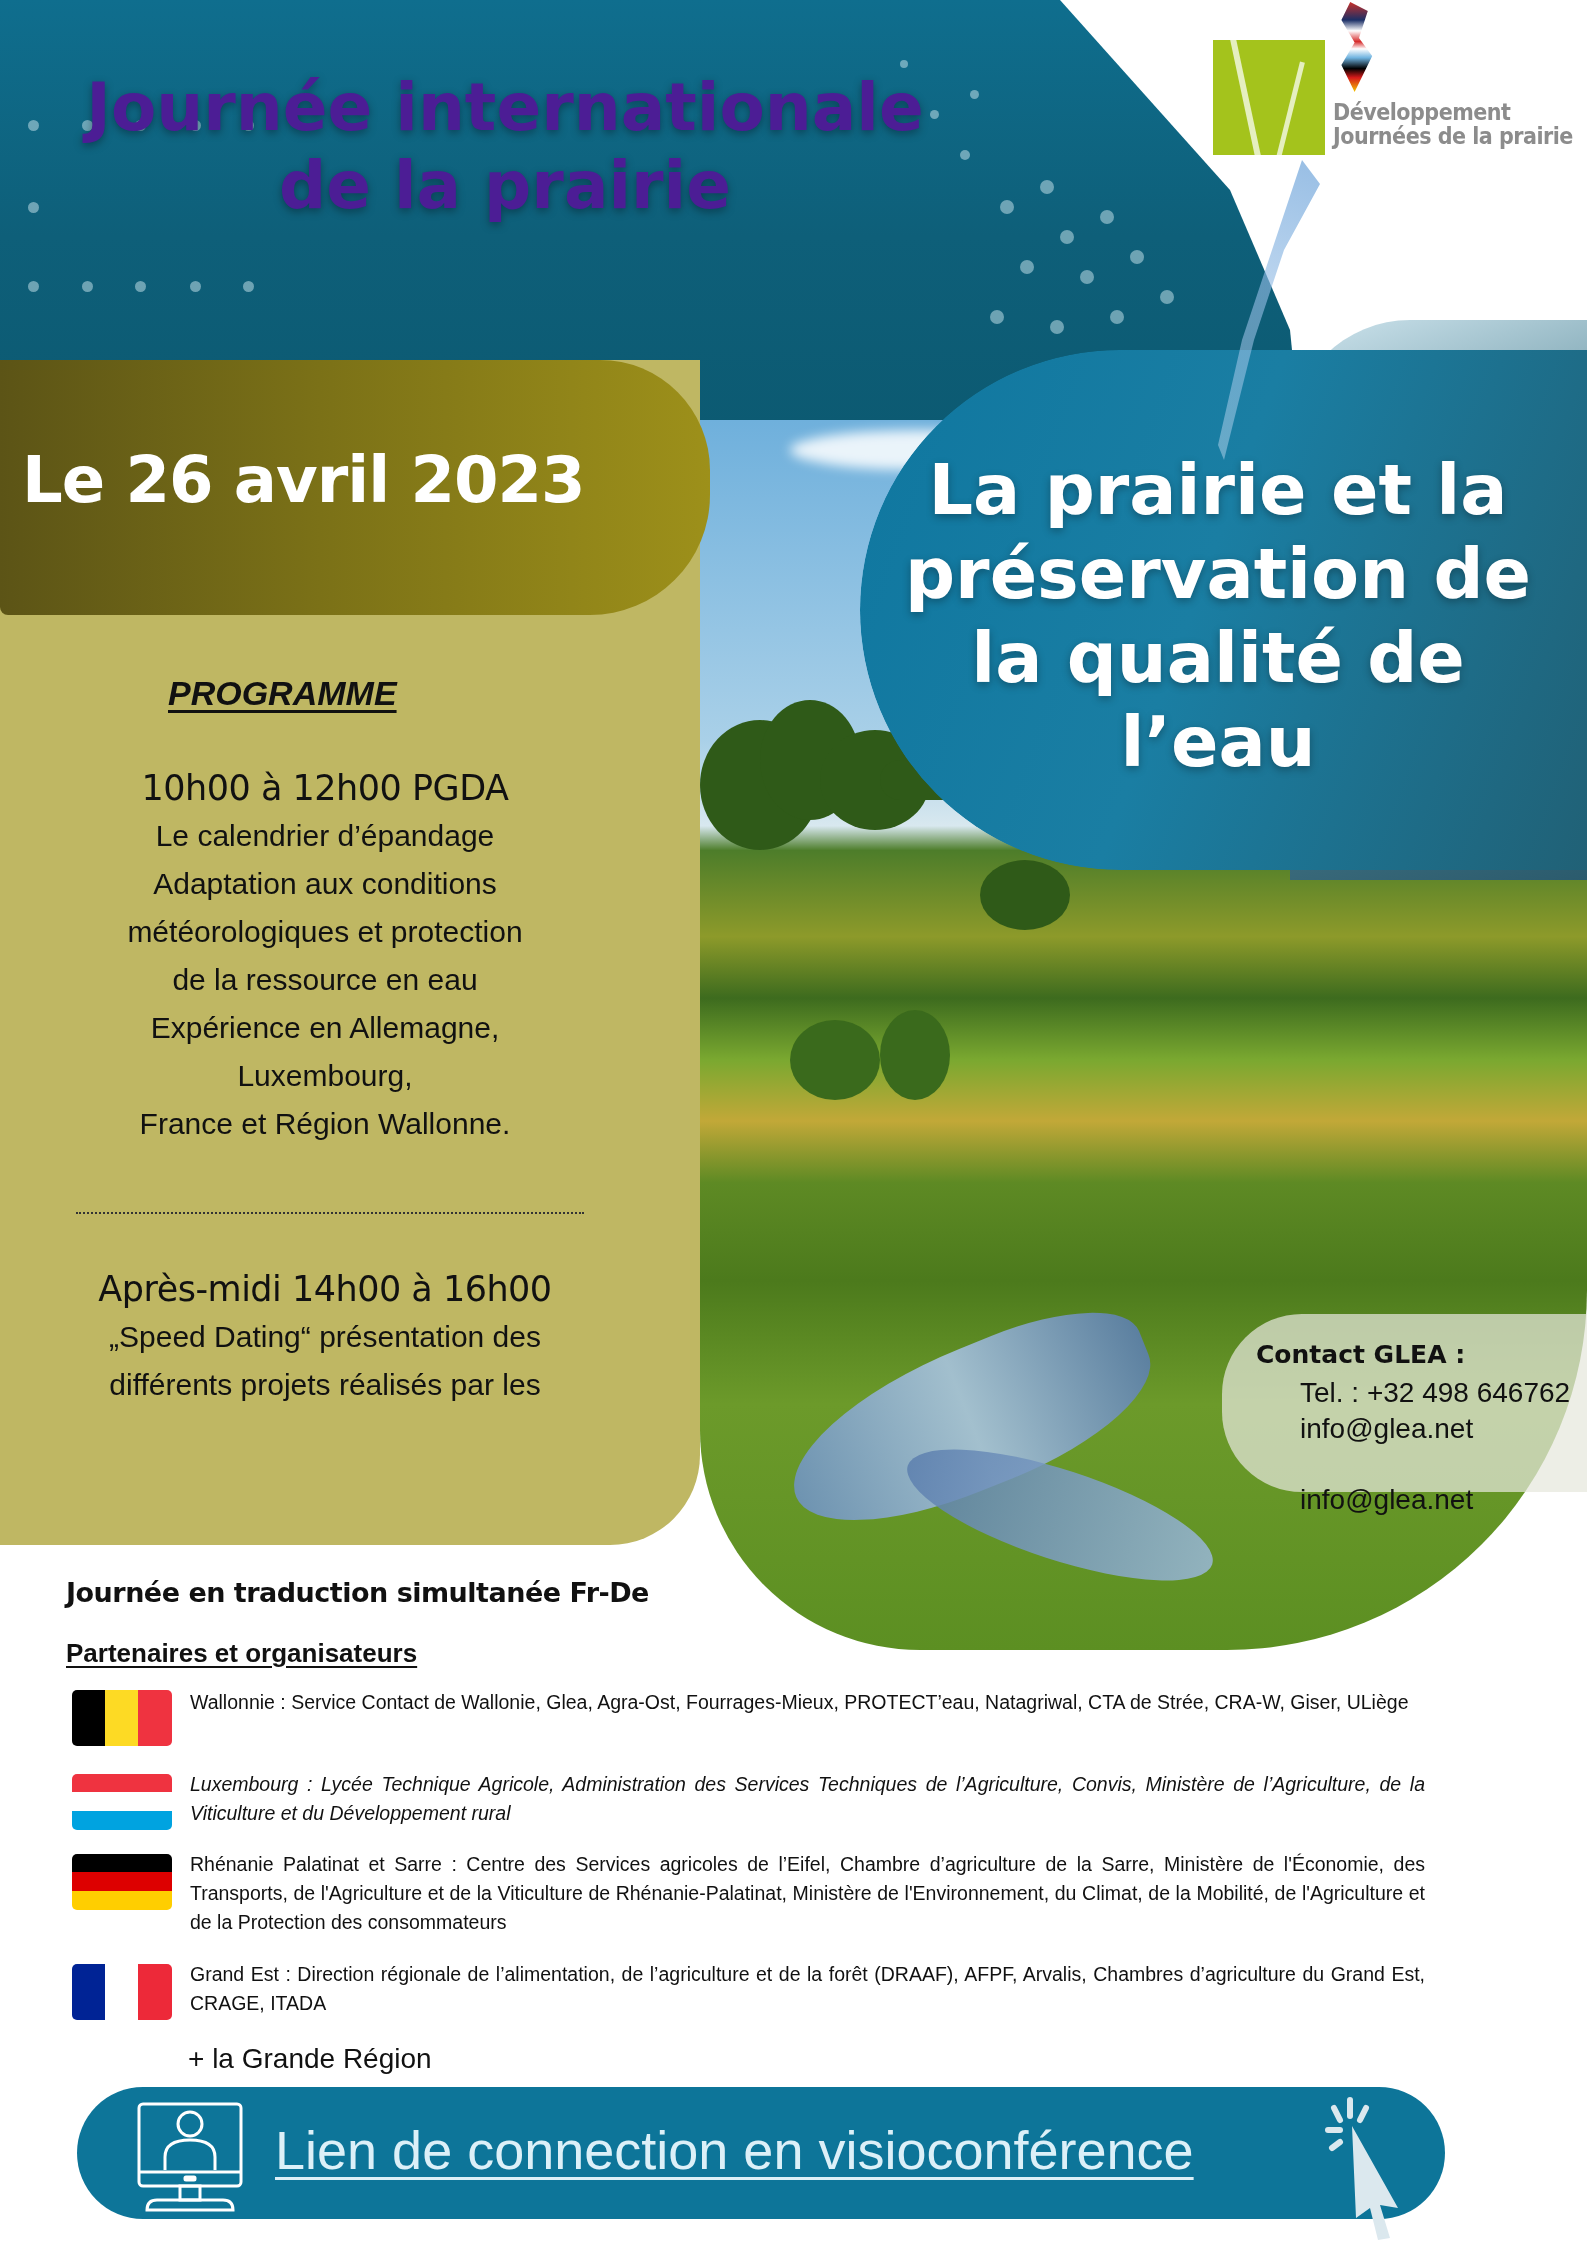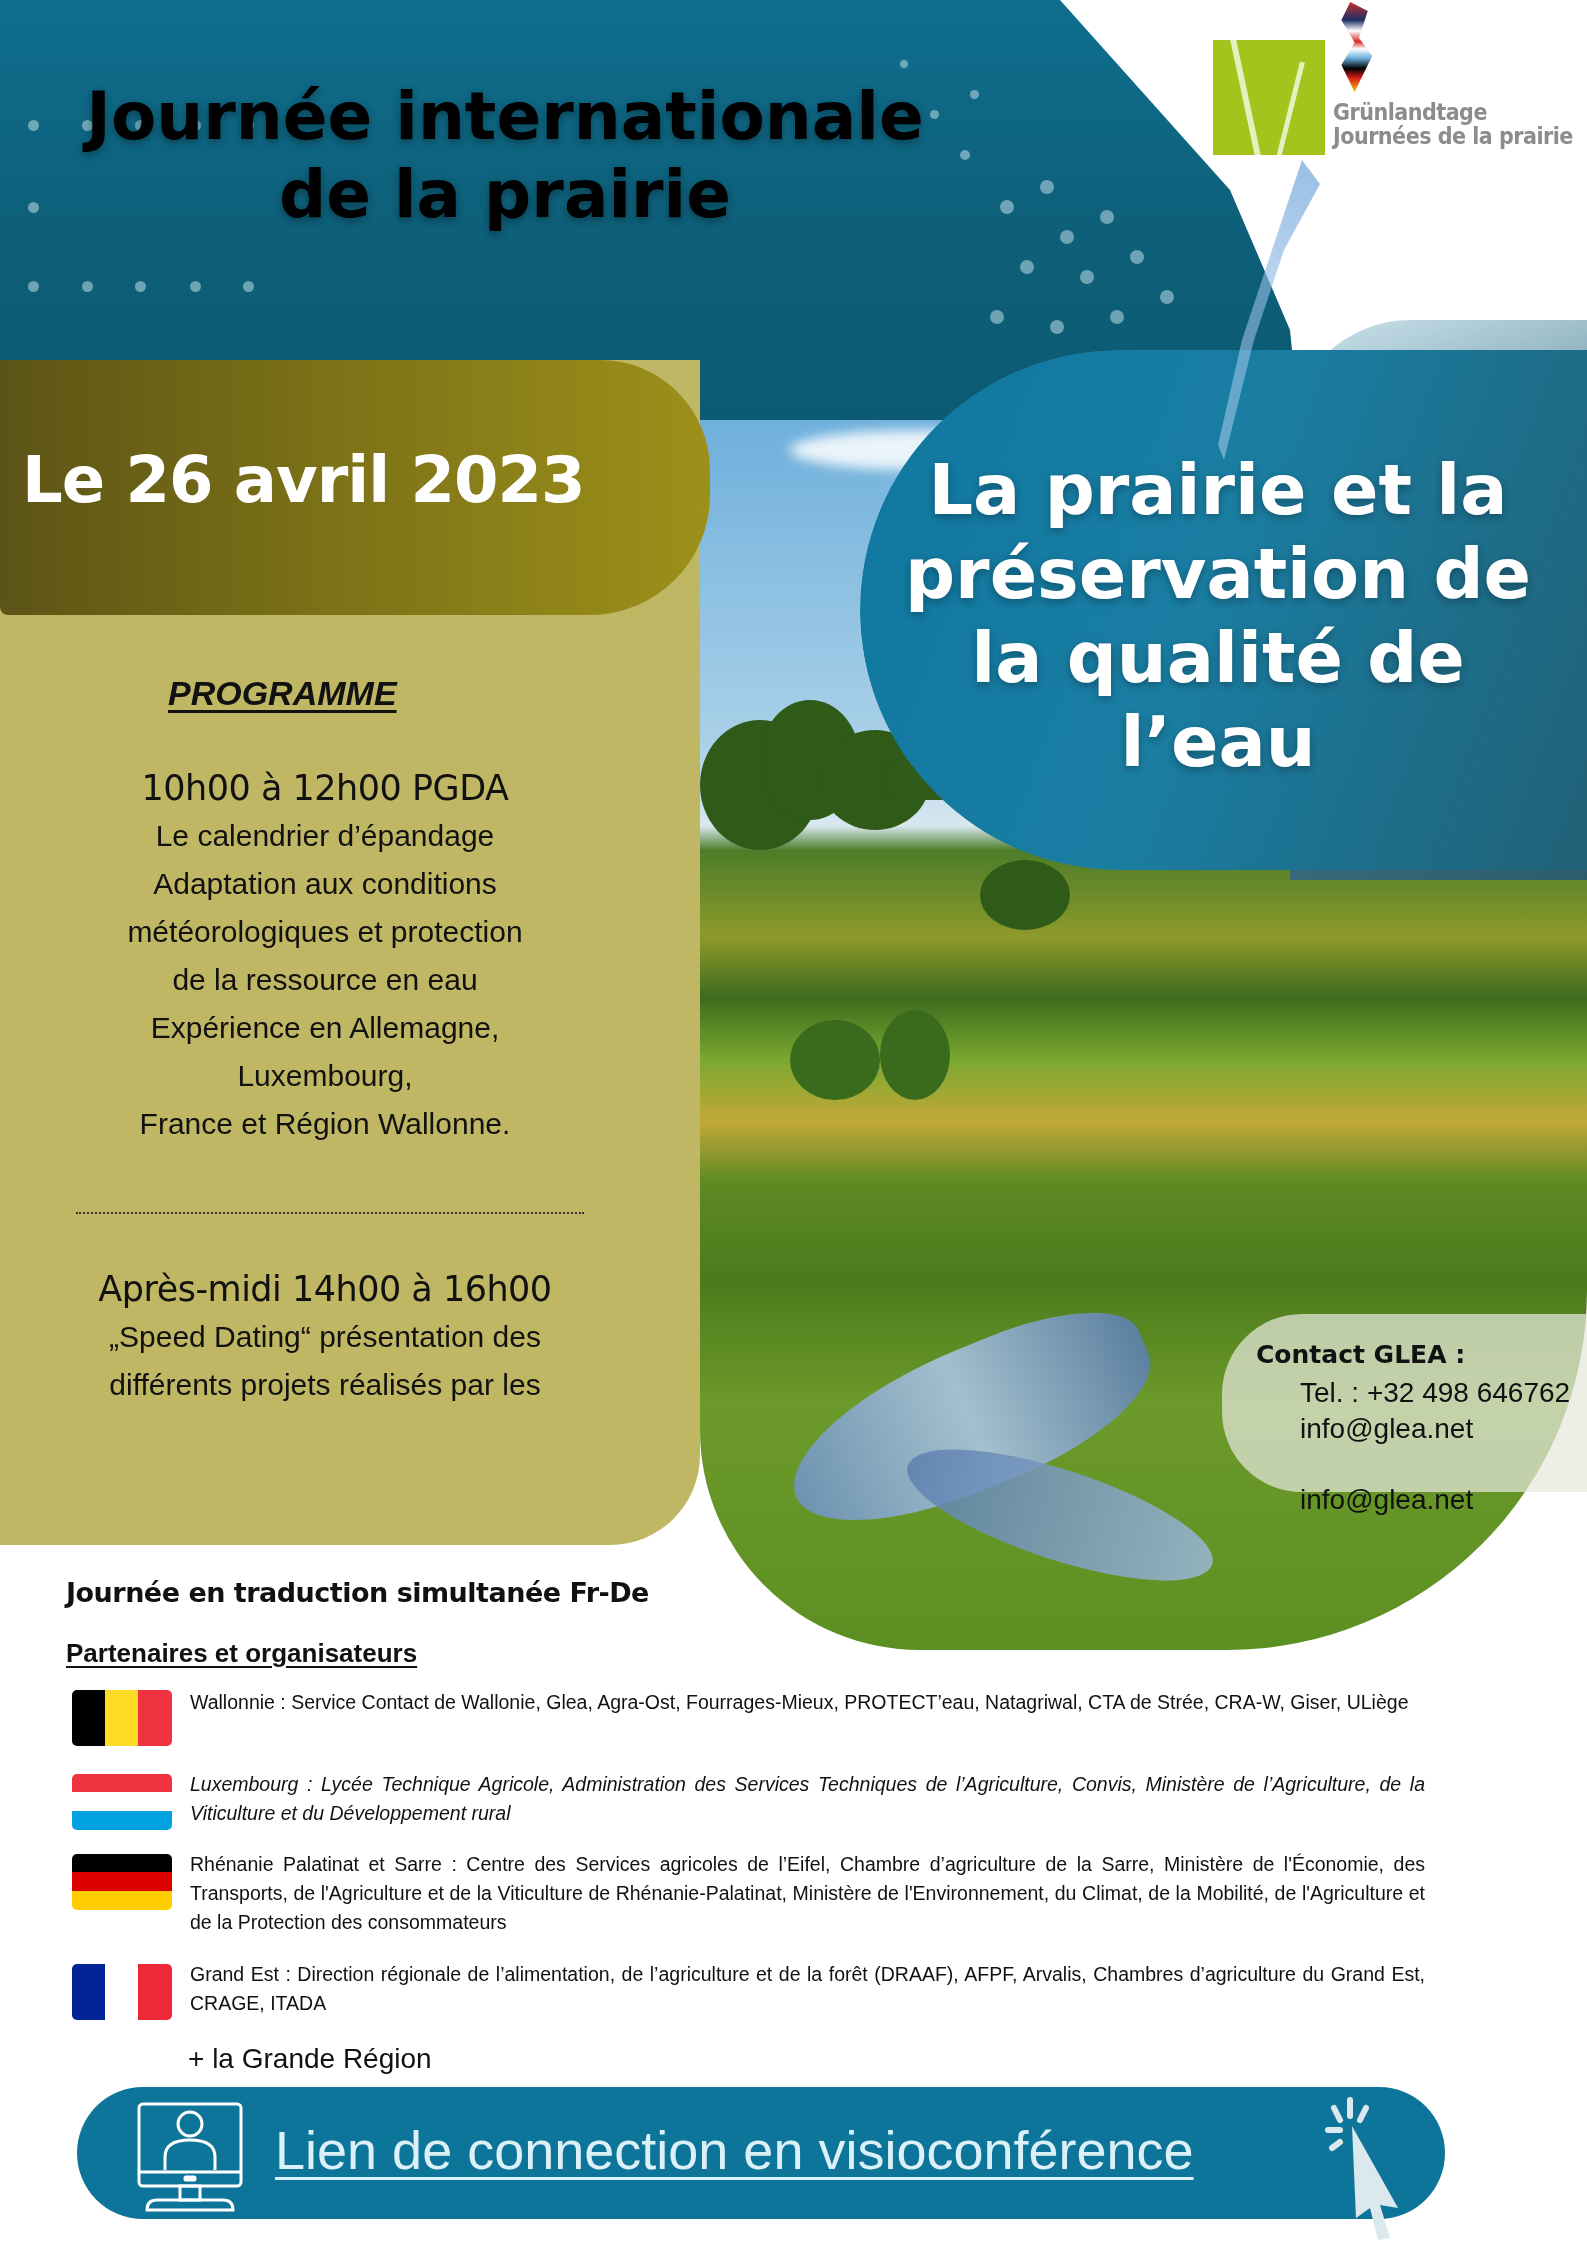--- a/index.html
+++ b/index.html
@@ -45,22 +45,22 @@
     clip-path: inset(0 0 0 0 round 260px 0 0 260px);
   }
   .theme-circle-bg {
     position: absolute; left: 1290px; top: 320px; width: 297px; height: 560px;
     background: linear-gradient(160deg, #cfe5ee 0%, #5a8a99 40%, #2b5b6d 100%);
     border-top-left-radius: 120px;
   }
 
   
   .main-title {
-    position: absolute; left: 20px; top: 78px; width: 970px;
-    text-align: center; color: #000000; font-weight: bold;
+    position: absolute; left: 20px; top: 69px; width: 970px;
+    text-align: center; color: #4c1d95; font-weight: bold;
     font-family: "DejaVu Sans", sans-serif; font-size: 66px; line-height: 78px;
     text-shadow: 0 3px 8px rgba(0,0,0,0.35);
   }
 
   
   .logo { position: absolute; left: 1205px; top: 0; width: 382px; height: 160px; background: #fff; }
   .logo-square { position: absolute; left: 8px; top: 40px; width: 112px; height: 115px; background: #a4c31c; overflow: hidden; }
   .logo-square::before { content: ""; position: absolute; left: 30px; top: -20px; width: 6px; height: 160px; background: #e5efc0; transform: rotate(-12deg); }
   .logo-square::after { content: ""; position: absolute; left: 70px; top: 20px; width: 5px; height: 140px; background: #e5efc0; transform: rotate(14deg); }
   .logo-flag { position: absolute; left: 132px; top: 2px; width: 44px; height: 90px;
@@ -225,21 +225,21 @@
 
 <div class="main-title">
   <div>Journée internationale</div>
   <div>de la prairie</div>
 </div>
 
 <div class="logo">
   <div class="logo-square"></div>
   <div class="logo-flag"></div>
   <div class="logo-text">
-    <div>Grünlandtage</div>
+    <div>Développement</div>
     <div>Journées de la prairie</div>
   </div>
 </div>
 
 <div class="program-panel"></div>
 <div class="date-banner"></div>
 <div class="date-text">Le 26 avril 2023</div>
 
 <div class="prog-title">PROGRAMME</div>
 

